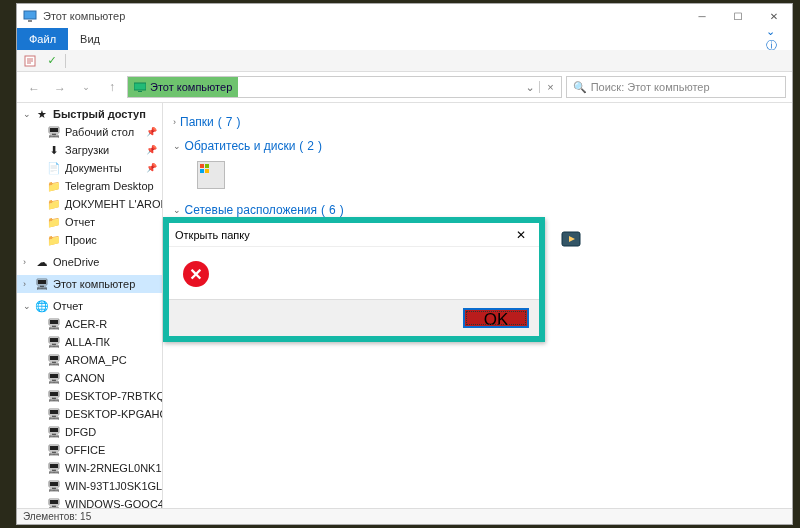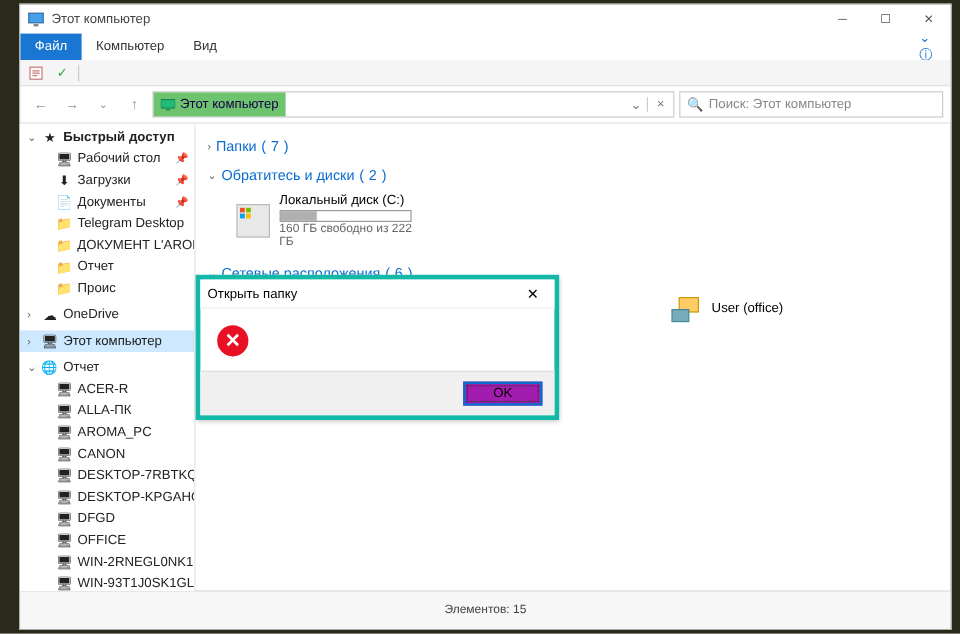--- a/index.html
+++ b/index.html
@@ -37,30 +37,30 @@
 .group-hdr .car { font-size: 9px; color: #666; }
 .items-row { display: flex; flex-wrap: wrap; gap: 12px 20px; padding: 4px 10px 8px 24px; }
 .item { display: flex; align-items: center; gap: 8px; width: 160px; font-size: 11px; }
 .drive .dicon { width: 28px; height: 28px; background: #e8e8e8; border: 1px solid #bbb; display: flex; align-items: center; justify-content: center; position: relative; }
 .drive .dwin { position: absolute; top: 2px; left: 2px; width: 10px; height: 10px; }
 .drive .progress { width: 110px; height: 10px; border: 1px solid #999; background: #fff; margin-top: 2px; }
 .drive .progress-fill { height: 100%; background: #b0b0b0; }
 .drive .subtext { font-size: 10px; color: #666; }
 .disc-icon { width: 28px; height: 28px; display: flex; align-items: center; justify-content: center; }
 .net-icon { width: 28px; height: 28px; display: flex; align-items: center; justify-content: center; }
-.statusbar { height: 32px; border-top: 1px solid #ddd; background: #f7f7f7; font-size: 10px; color: #444; display: flex; align-items: center; padding: 0 6px; justify-content: center; }
-
-.dialog { position: absolute; top: 217px; left: 163px; width: 303px; background: #fff; border: 4px solid #14b8a6; box-shadow: 1px 2px 4px rgba(0,0,0,.25); font-size: 11px; margin-top: 12px; }
+.statusbar { height: 16px; border-top: 1px solid #ddd; background: #f7f7f7; font-size: 10px; color: #444; display: flex; align-items: center; padding: 0 6px; }
+
+.dialog { position: absolute; top: 217px; left: 163px; width: 382px; background: #fff; border: 6px solid #14b8a6; box-shadow: 1px 2px 4px rgba(0,0,0,.25); font-size: 11px; }
 .dlg-title { height: 24px; display: flex; align-items: center; padding: 0 6px; background: #fff; border-bottom: 1px solid #eee; }
 .dlg-close { margin-left: auto; width: 24px; text-align: center; font-size: 12px; cursor: default; }
 .dlg-body { padding: 14px 14px 12px; display: flex; gap: 12px; }
 .dlg-err { width: 26px; height: 26px; border-radius: 50%; background: #e81123; color: #fff; display: flex; align-items: center; justify-content: center; font-weight: bold; font-size: 16px; flex: none; }
 .dlg-text p { margin-bottom: 10px; line-height: 1.35; color: #222; }
 .dlg-foot { background: #f0f0f0; padding: 8px 10px; display: flex; justify-content: flex-end; border-top: 1px solid #ddd; }
-.dlg-ok { min-width: 66px; height: 20px; border: 2px solid #0a6cce; background: #a21caf; font-size: 11px; outline: 1px dotted #333; outline-offset: -4px; }
+.dlg-ok { min-width: 66px; height: 20px; border: 2px solid #0a6cce; background: #b91c1c; font-size: 17px; outline: 1px dotted #333; outline-offset: -4px; }
 
 svg { display: block; }
 </style>
 </head>
 <body>
 
 <div class="window">
 
   <div class="titlebar">
     <span class="titlebar-icon">
@@ -72,21 +72,20 @@
     <span>Этот компьютер</span>
     <div class="win-controls">
       <div class="win-btn">─</div>
       <div class="win-btn">☐</div>
       <div class="win-btn">✕</div>
     </div>
   </div>
 
   <div class="menubar">
     <div class="menu-item menu-file">Файл</div>
-    <div class="menu-item">Компьютер</div>
     <div class="menu-item">Вид</div>
     <div class="help-icon">⌄ ⓘ</div>
   </div>
 
   <div class="toolbar">
     <span class="tb-btn">
       <svg width="14" height="14">
           <rect x="2" y="2" width="10" height="10" fill="#fff" stroke="#c77"></rect>
           <path d="M4 5h6M4 7h6M4 9h4" stroke="#c77"></path>
         </svg>
@@ -238,27 +237,20 @@
       <div class="items-row">
         <div class="item drive">
           <div class="dicon">
             <svg class="dwin" width="10" height="10">
                 <rect width="4" height="4" x="0" y="0" fill="#f25022"></rect>
                 <rect width="4" height="4" x="5" y="0" fill="#7fba00"></rect>
                 <rect width="4" height="4" x="0" y="5" fill="#00a4ef"></rect>
                 <rect width="4" height="4" x="5" y="5" fill="#ffb900"></rect>
               </svg>
           </div>
-          <div>
-            <div>Локальный диск (C:)</div>
-            <div class="progress">
-                <div class="progress-fill" style="width:28%"></div>
-              </div>
-            <div class="subtext">160 ГБ свободно из 222 ГБ</div>
-          </div>
         </div>
       </div>
       <div class="group-hdr">
         <span class="car">⌄</span>
         <span>Сетевые расположения</span>
         (<span>6</span>)
       </div>
       <div class="items-row">
         <div class="item">
           <div class="net-icon">
@@ -272,44 +264,35 @@
         </div>
         <div class="item">
           <div class="net-icon">
               <svg width="26" height="26">
                 <rect x="8" y="4" width="16" height="12" fill="#fc6" stroke="#c90"></rect>
                 <rect x="2" y="14" width="14" height="10" fill="#7ab" stroke="#489"></rect>
               </svg>
             </div>
           <div>user (dfgd)</div>
         </div>
+        <div class="item" style="width:40px">
+          <div class="net-icon">
+              <svg width="26" height="26">
+                <rect x="4" y="6" width="18" height="14" rx="2" fill="#356" stroke="#134"></rect>
+                <polygon points="11,10 17,13 11,16" fill="#fc6"></polygon>
+              </svg>
+            </div>
+        </div>
         <div class="item">
           <div class="net-icon">
               <svg width="26" height="26">
                 <rect x="8" y="4" width="16" height="12" fill="#fc6" stroke="#c90"></rect>
                 <rect x="2" y="14" width="14" height="10" fill="#7ab" stroke="#489"></rect>
               </svg>
             </div>
-          <div>User (office)</div>
-        </div>
-        <div class="item" style="width:40px">
-          <div class="net-icon">
-              <svg width="26" height="26">
-                <rect x="4" y="6" width="18" height="14" rx="2" fill="#356" stroke="#134"></rect>
-                <polygon points="11,10 17,13 11,16" fill="#fc6"></polygon>
-              </svg>
-            </div>
-        </div>
-        <div class="item">
-          <div class="net-icon">
-              <svg width="26" height="26">
-                <rect x="8" y="4" width="16" height="12" fill="#fc6" stroke="#c90"></rect>
-                <rect x="2" y="14" width="14" height="10" fill="#7ab" stroke="#489"></rect>
-              </svg>
-            </div>
           <div>Пользователь 321 (www)</div>
         </div>
       </div>
     </div>
   </div>
 
   <div class="statusbar">
     <span>Элементов: 15</span>
   </div>
 </div>

